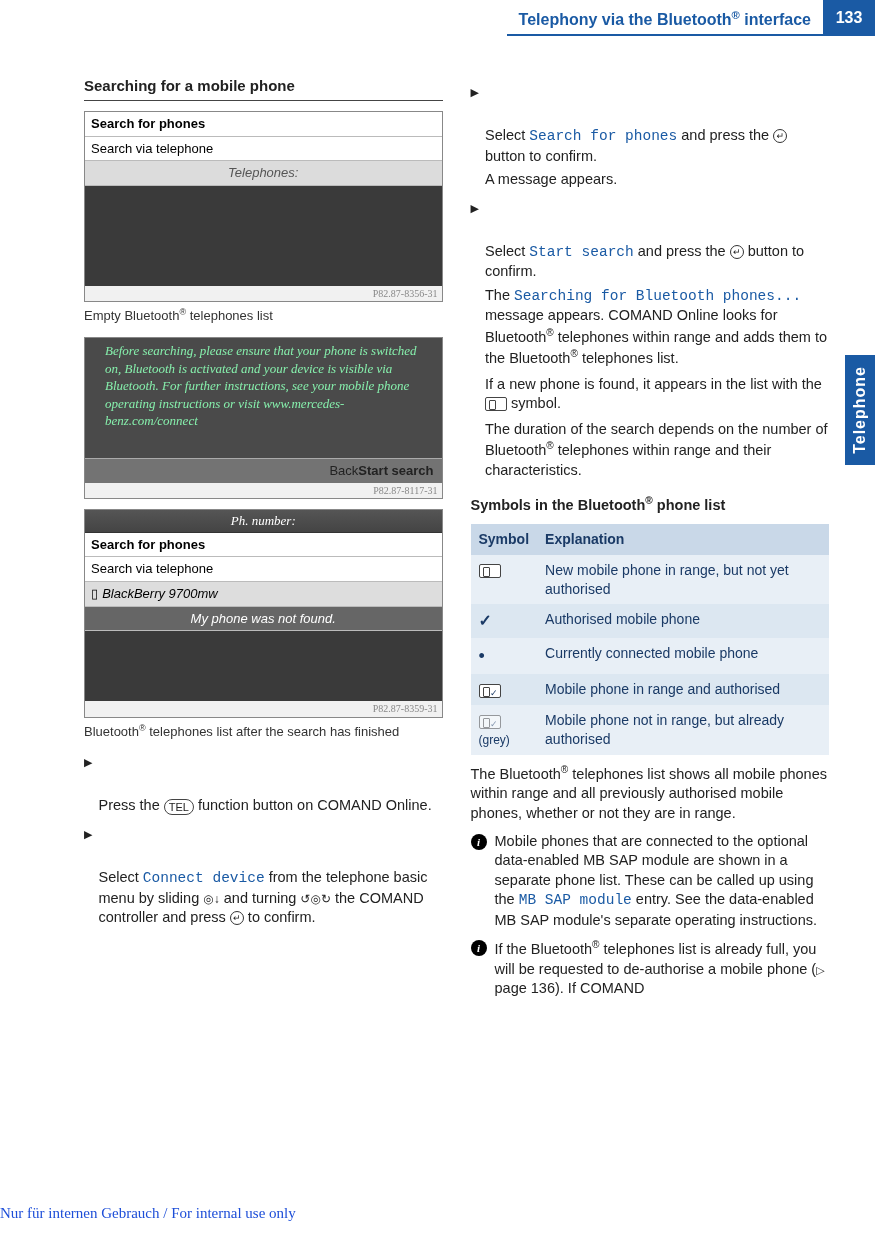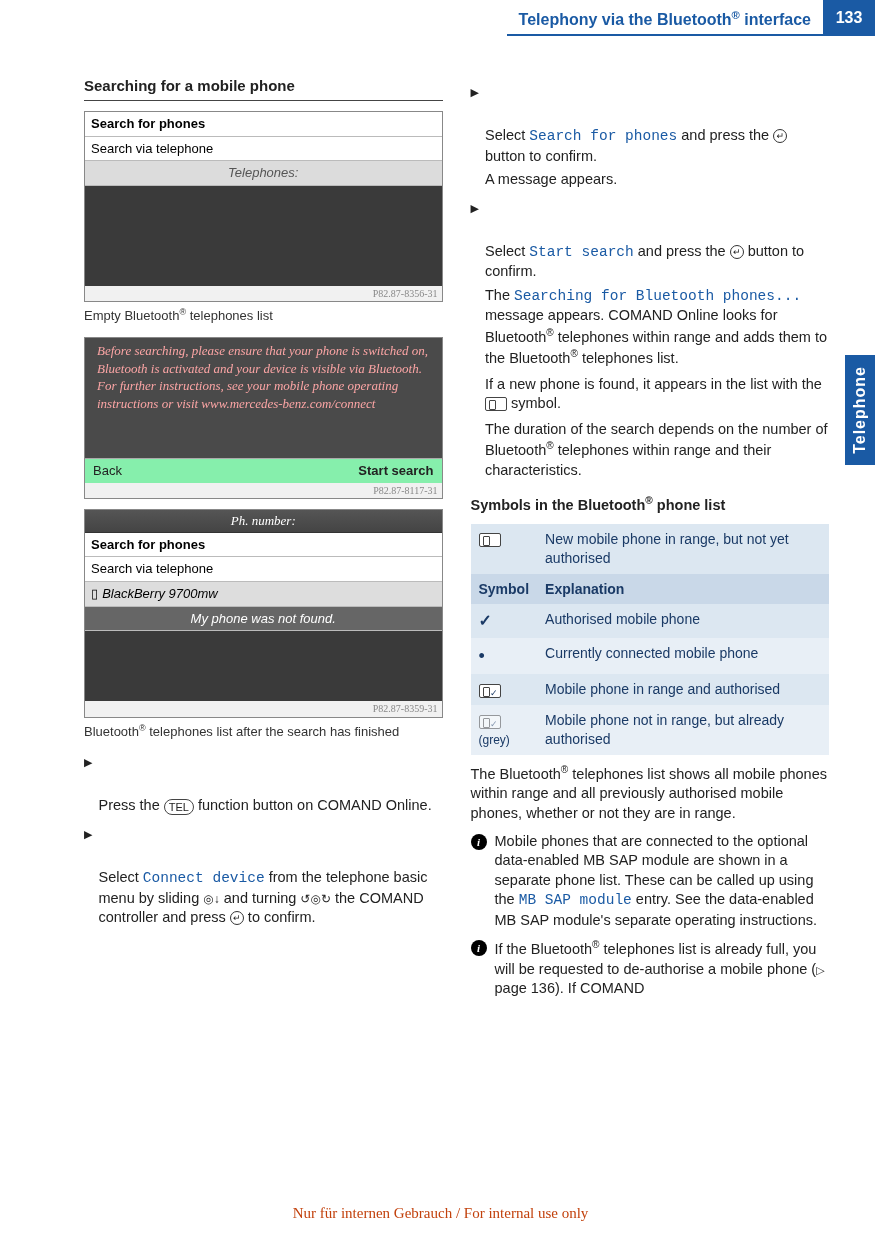--- a/index.html
+++ b/index.html
@@ -100,30 +100,30 @@
   }
   .fig-row.sel { font-weight: bold; color: #000; }
   .fig-row.phones-label {
     background: #dcdcdc;
     color: #555;
     text-align: center;
     font-style: italic;
   }
   .fig-body-dark {
     background: #4a4a4a;
-    color: #fca5a5;
-    padding: 4px 12px;
+    color: #86efac;
+    padding: 4px 20px;
     font-style: italic;
     line-height: 1.35;
     min-height: 120px;
   }
   .fig-bottom {
     display: flex;
-    justify-content: space-between;
-    background: #86efac;
+    justify-content: flex-end;
+    background: #737373;
     padding: 3px 8px;
     font-style: normal;
     font-family: Arial, sans-serif;
     border-top: 1px solid #aaa;
   }
   .fig-code {
     text-align: right;
     color: #888;
     font-size: 10px;
     font-style: normal;
@@ -250,25 +250,23 @@
     text-align: center;
     line-height: 16px;
     font-size: 11px;
     margin-top: 2px;
   }
   p.para { margin: 8px 0; }
   .footer {
     position: absolute;
     bottom: 18px;
     width: 100%;
-    text-align: center;
-    color: #c2410c;
+    color: #1d4ed8;
     font-size: 15px;
     font-family: Georgia, serif;
-    padding-left: 6px;
   }
   sup { font-size: 0.7em; }
 </style>
 </head>
 <body>
 
 <div class="header-bar">
   <div class="header-title">
     <span>Telephony via the Bluetooth</span><sup>®</sup><span> interface</span>
   </div>
@@ -360,26 +358,26 @@
       </div>
     </div>
 
     <h4 class="sub">
       <span>Symbols in the Bluetooth</span><sup>®</sup><span> phone list</span>
     </h4>
 
     <table class="sym">
       <tbody>
           <tr>
+        <th>Symbol</th>
+        <th>Explanation</th>
+      </tr>
+      <tr>
         <td><span class="phone-icon"></span></td>
         <td>New mobile phone in range, but not yet authorised</td>
-      </tr>
-      <tr>
-        <th>Symbol</th>
-        <th>Explanation</th>
       </tr>
       <tr>
         <td style="font-weight:bold;font-size:16px">✓</td>
         <td>Authorised mobile phone</td>
       </tr>
       <tr>
         <td style="font-size:18px">•</td>
         <td>Currently connected mobile phone</td>
       </tr>
       <tr>

